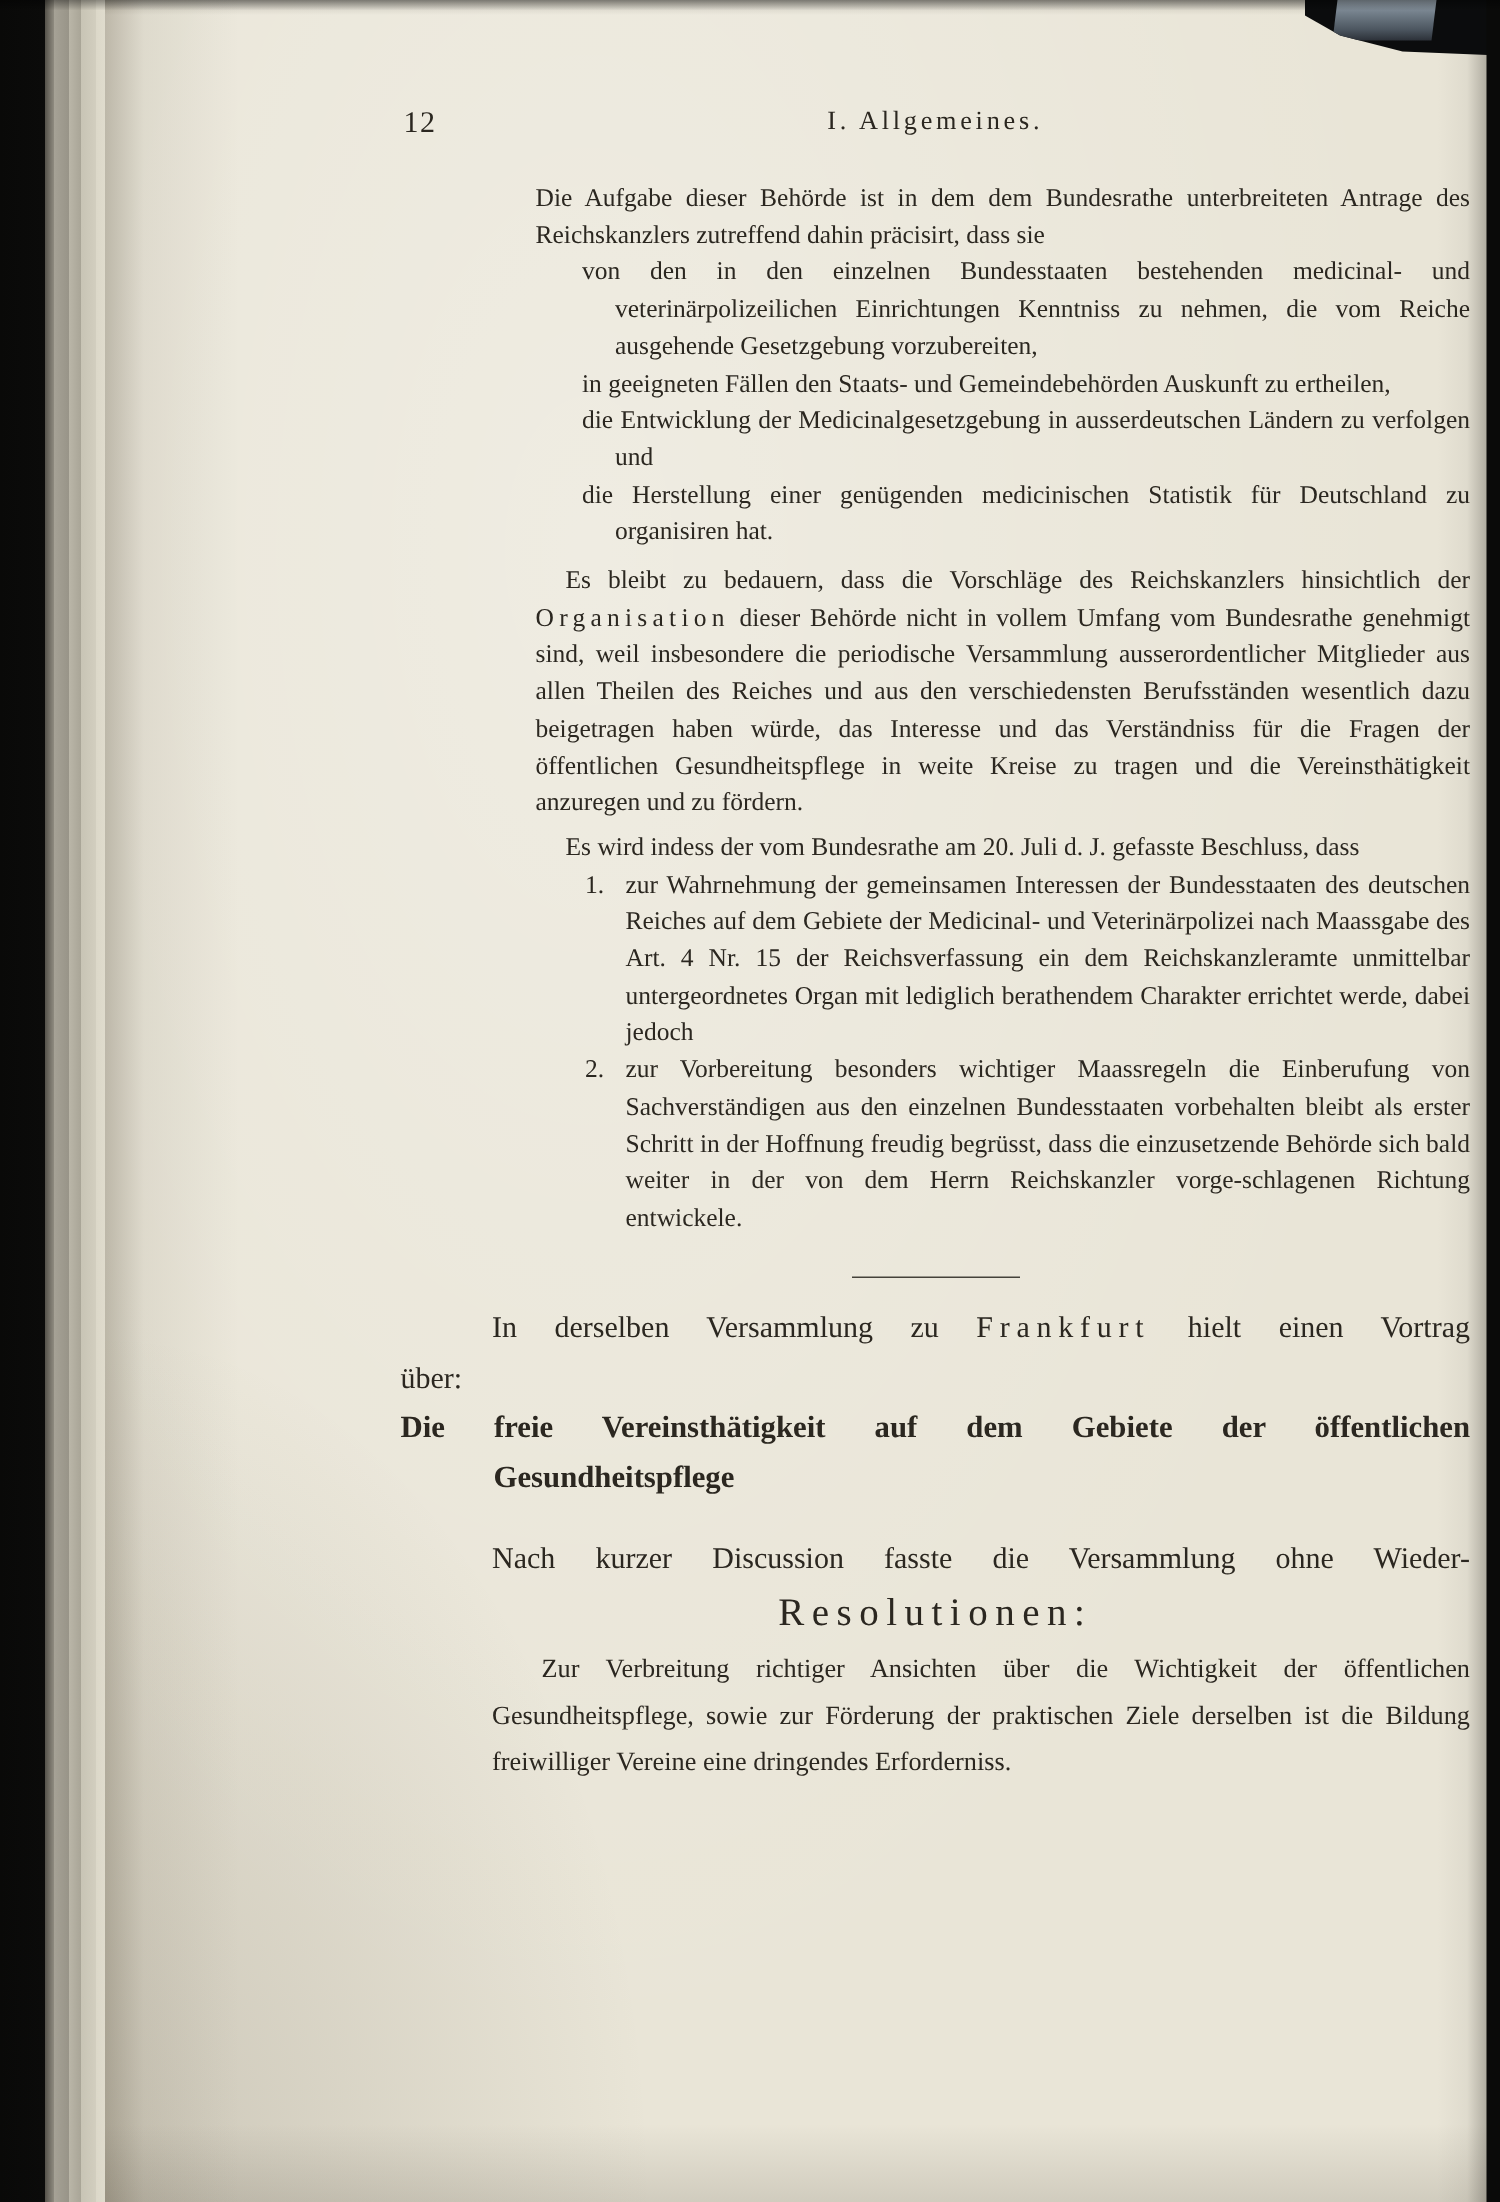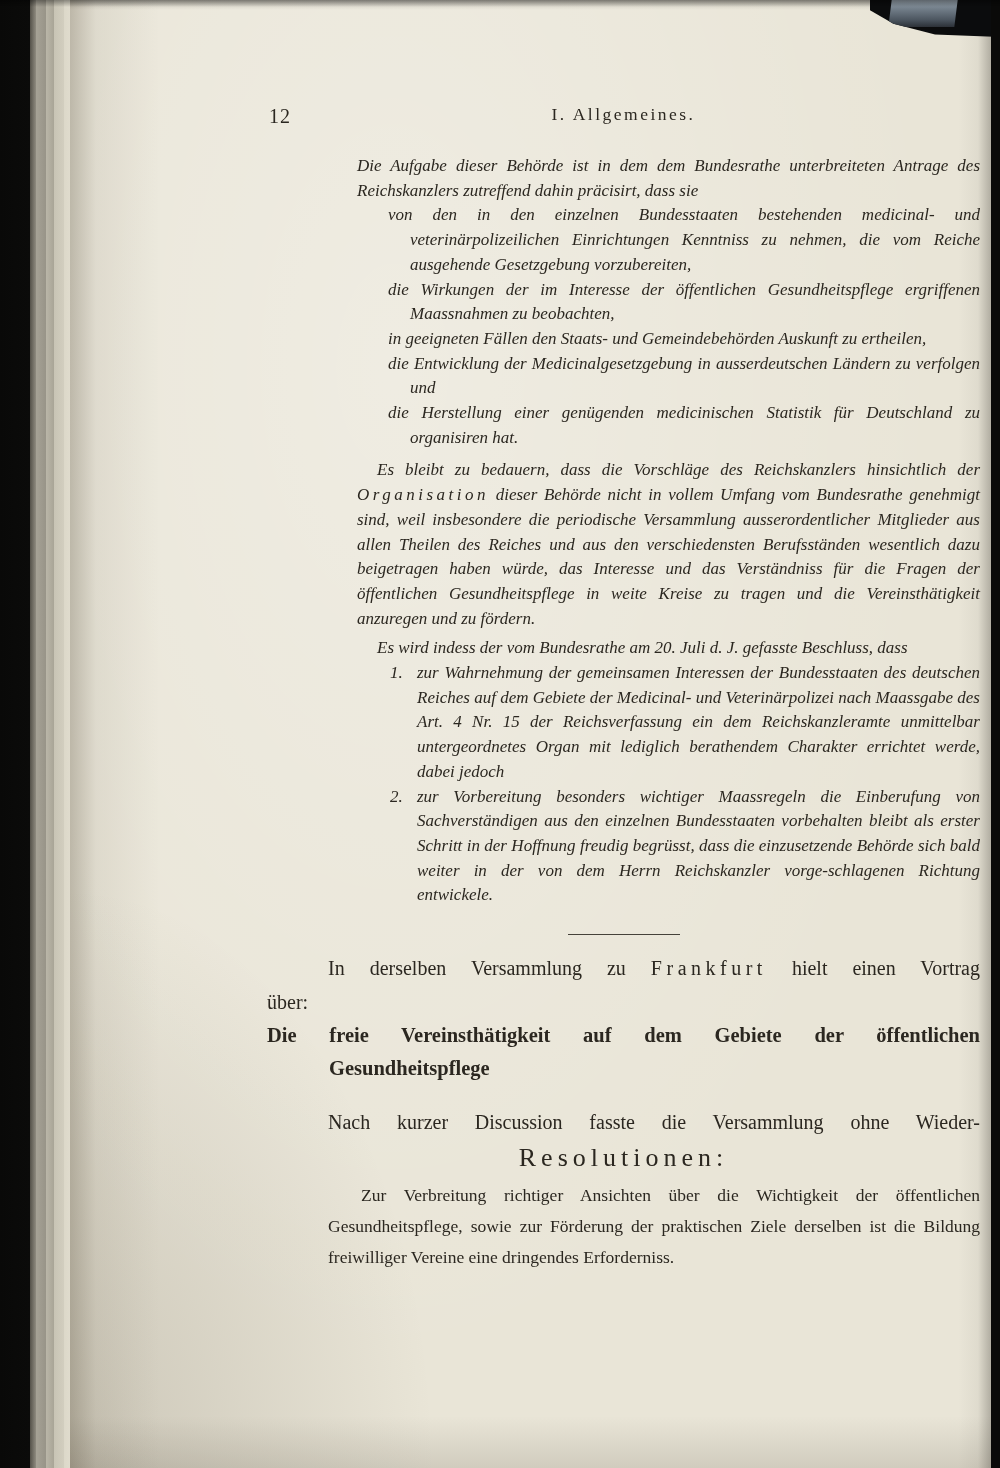--- a/index.html
+++ b/index.html
@@ -49,24 +49,24 @@
   }
   .top-edge {
     position:absolute; top:0; left:0; right:0; height:7px;
     background:linear-gradient(to bottom, rgba(0,0,0,0.38), transparent);
   }
 
   
   .content { position:relative; margin-left:197px; width:713px; padding-top:70px; }
   .head-row { position:relative; height:26px; margin-bottom:24px; }
   .page-num { position:absolute; left:2px; top:1px; font-size:20px; letter-spacing:1px; }
-  .running-head { text-align:center; font-size:17.5px; letter-spacing:2.5px;margin-top:34px; }
+  .running-head { text-align:center; font-size:17.5px; letter-spacing:2.5px; }
 
   
-  .petit { margin-left:90px; width:623px; font-size:17px; line-height:24.7px; text-align:justify;font-style:italic; }
+  .petit { margin-left:90px; width:623px; font-size:17px; line-height:24.7px; text-align:justify; }
   .petit p { text-align:justify; }
   .duty { padding-left:53px; text-indent:-22px; }
   .regret { margin-top:8px; text-indent:20px; }
   .decision-lead { margin-top:5px; text-indent:20px; }
   .decision-item { position:relative; padding-left:60px; text-align:justify; }
   .decision-num { position:absolute; left:33px; top:0; text-indent:0; }
   .sperr { letter-spacing:3.5px;margin-top:40px; }
 
   .separator {
     width:112px; margin:26px auto 16px auto; border:0;
@@ -103,21 +103,20 @@
       <div class="head-row">
         <span class="page-num">12</span>
         <div class="running-head">I. Allgemeines.</div>
       </div>
 
       <section class="petit">
         <p class="petit-lead">Die Aufgabe dieser Behörde ist in dem dem Bundesrathe unterbreiteten Antrage des Reichskanzlers zutreffend dahin präcisirt, dass sie</p>
 
         <div class="duties">
           <p class="duty">von den in den einzelnen Bundesstaaten bestehenden medicinal- und veterinärpolizeilichen Einrichtungen Kenntniss zu nehmen, die vom Reiche ausgehende Gesetzgebung vorzubereiten,</p>
-          <p class="duty">die Wirkungen der im Interesse der öffentlichen Gesundheitspflege ergriffenen Maassnahmen zu beobachten,</p>
           <p class="duty">in geeigneten Fällen den Staats- und Gemeindebehörden Auskunft zu ertheilen,</p>
           <p class="duty">die Entwicklung der Medicinalgesetzgebung in ausserdeutschen Ländern zu verfolgen und</p>
           <p class="duty">die Herstellung einer genügenden medicinischen Statistik für Deutschland zu organisiren hat.</p>
         </div>
 
         <p class="regret"><span>Es bleibt zu bedauern, dass die Vorschläge des Reichskanzlers hinsichtlich der </span><span class="sperr">Organisation</span><span> dieser Behörde nicht in vollem Umfang vom Bundesrathe genehmigt sind, weil insbesondere die periodische Versammlung ausserordentlicher Mitglieder aus allen Theilen des Reiches und aus den verschiedensten Berufsständen wesentlich dazu beigetragen haben würde, das Interesse und das Verständniss für die Fragen der öffentlichen Gesundheitspflege in weite Kreise zu tragen und die Vereinsthätigkeit anzuregen und zu fördern.</span></p>
 
         <p class="decision-lead">Es wird indess der vom Bundesrathe am 20. Juli d. J. gefasste Beschluss, dass</p>
 
         <div class="decision-item">

